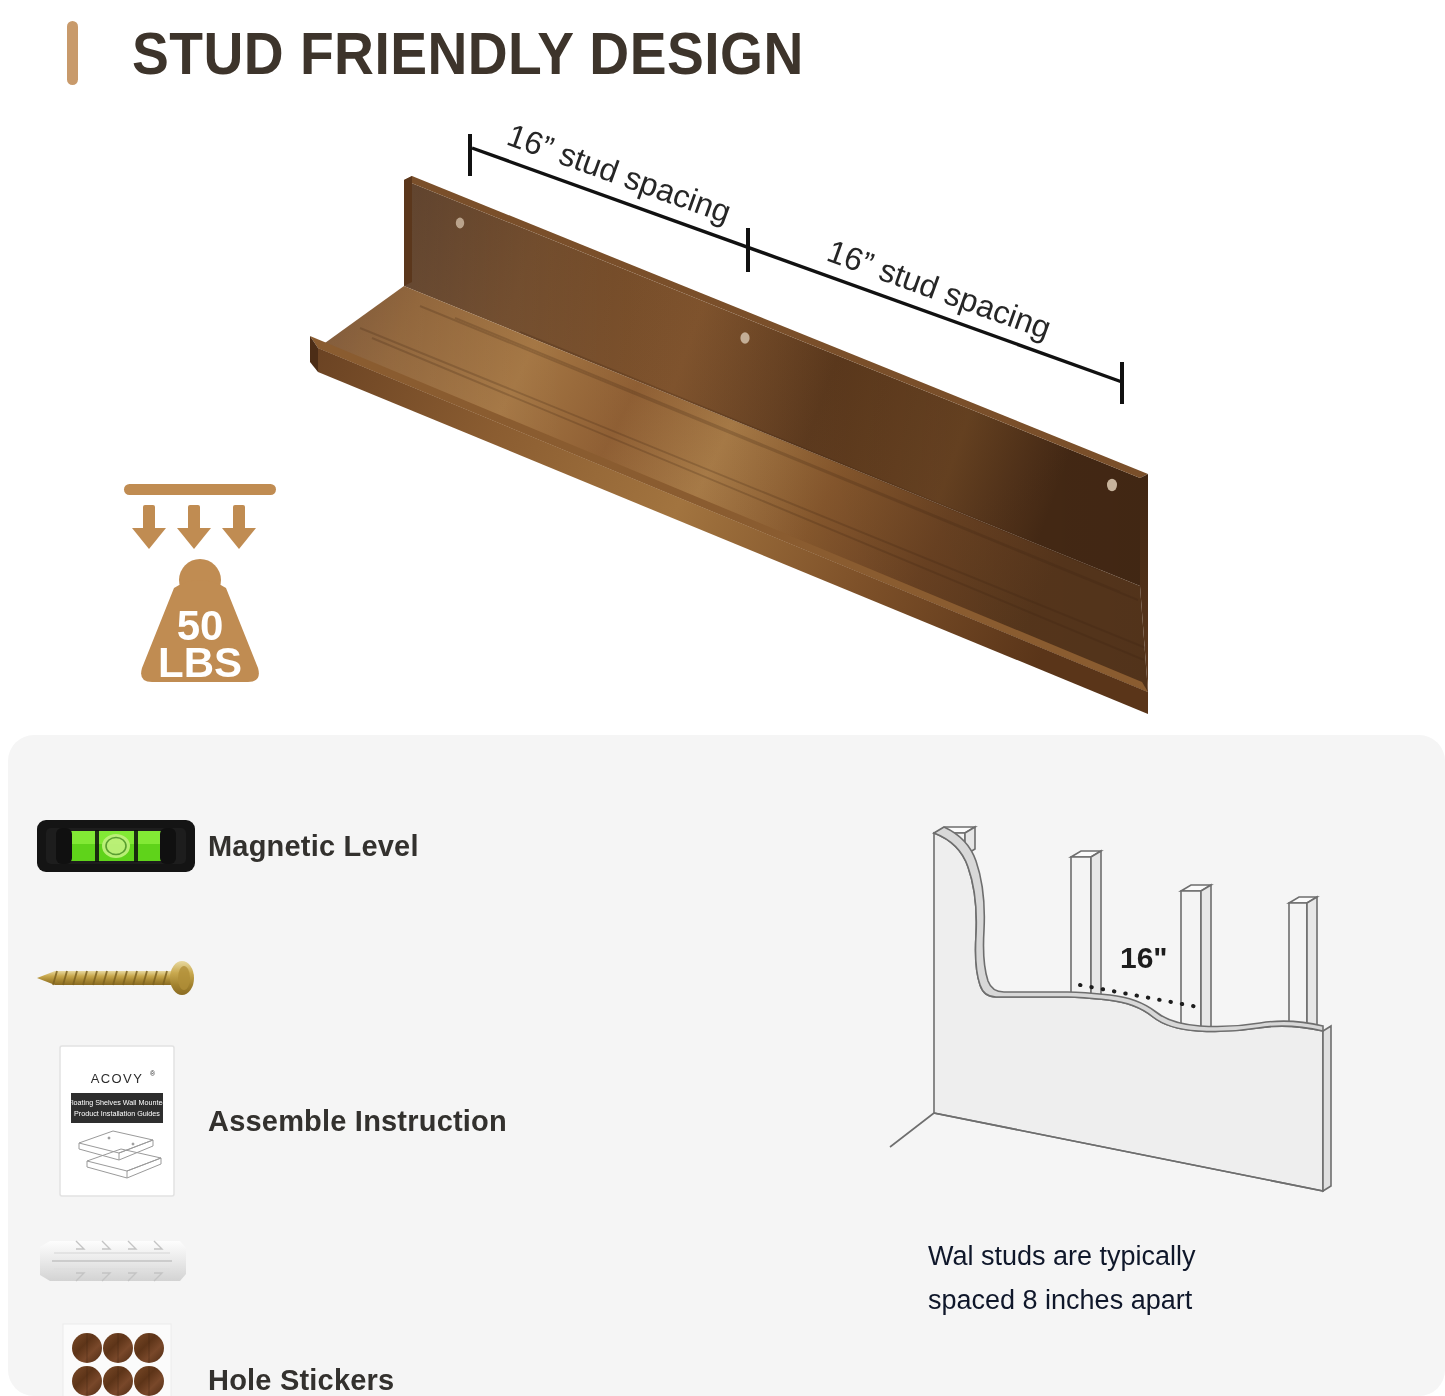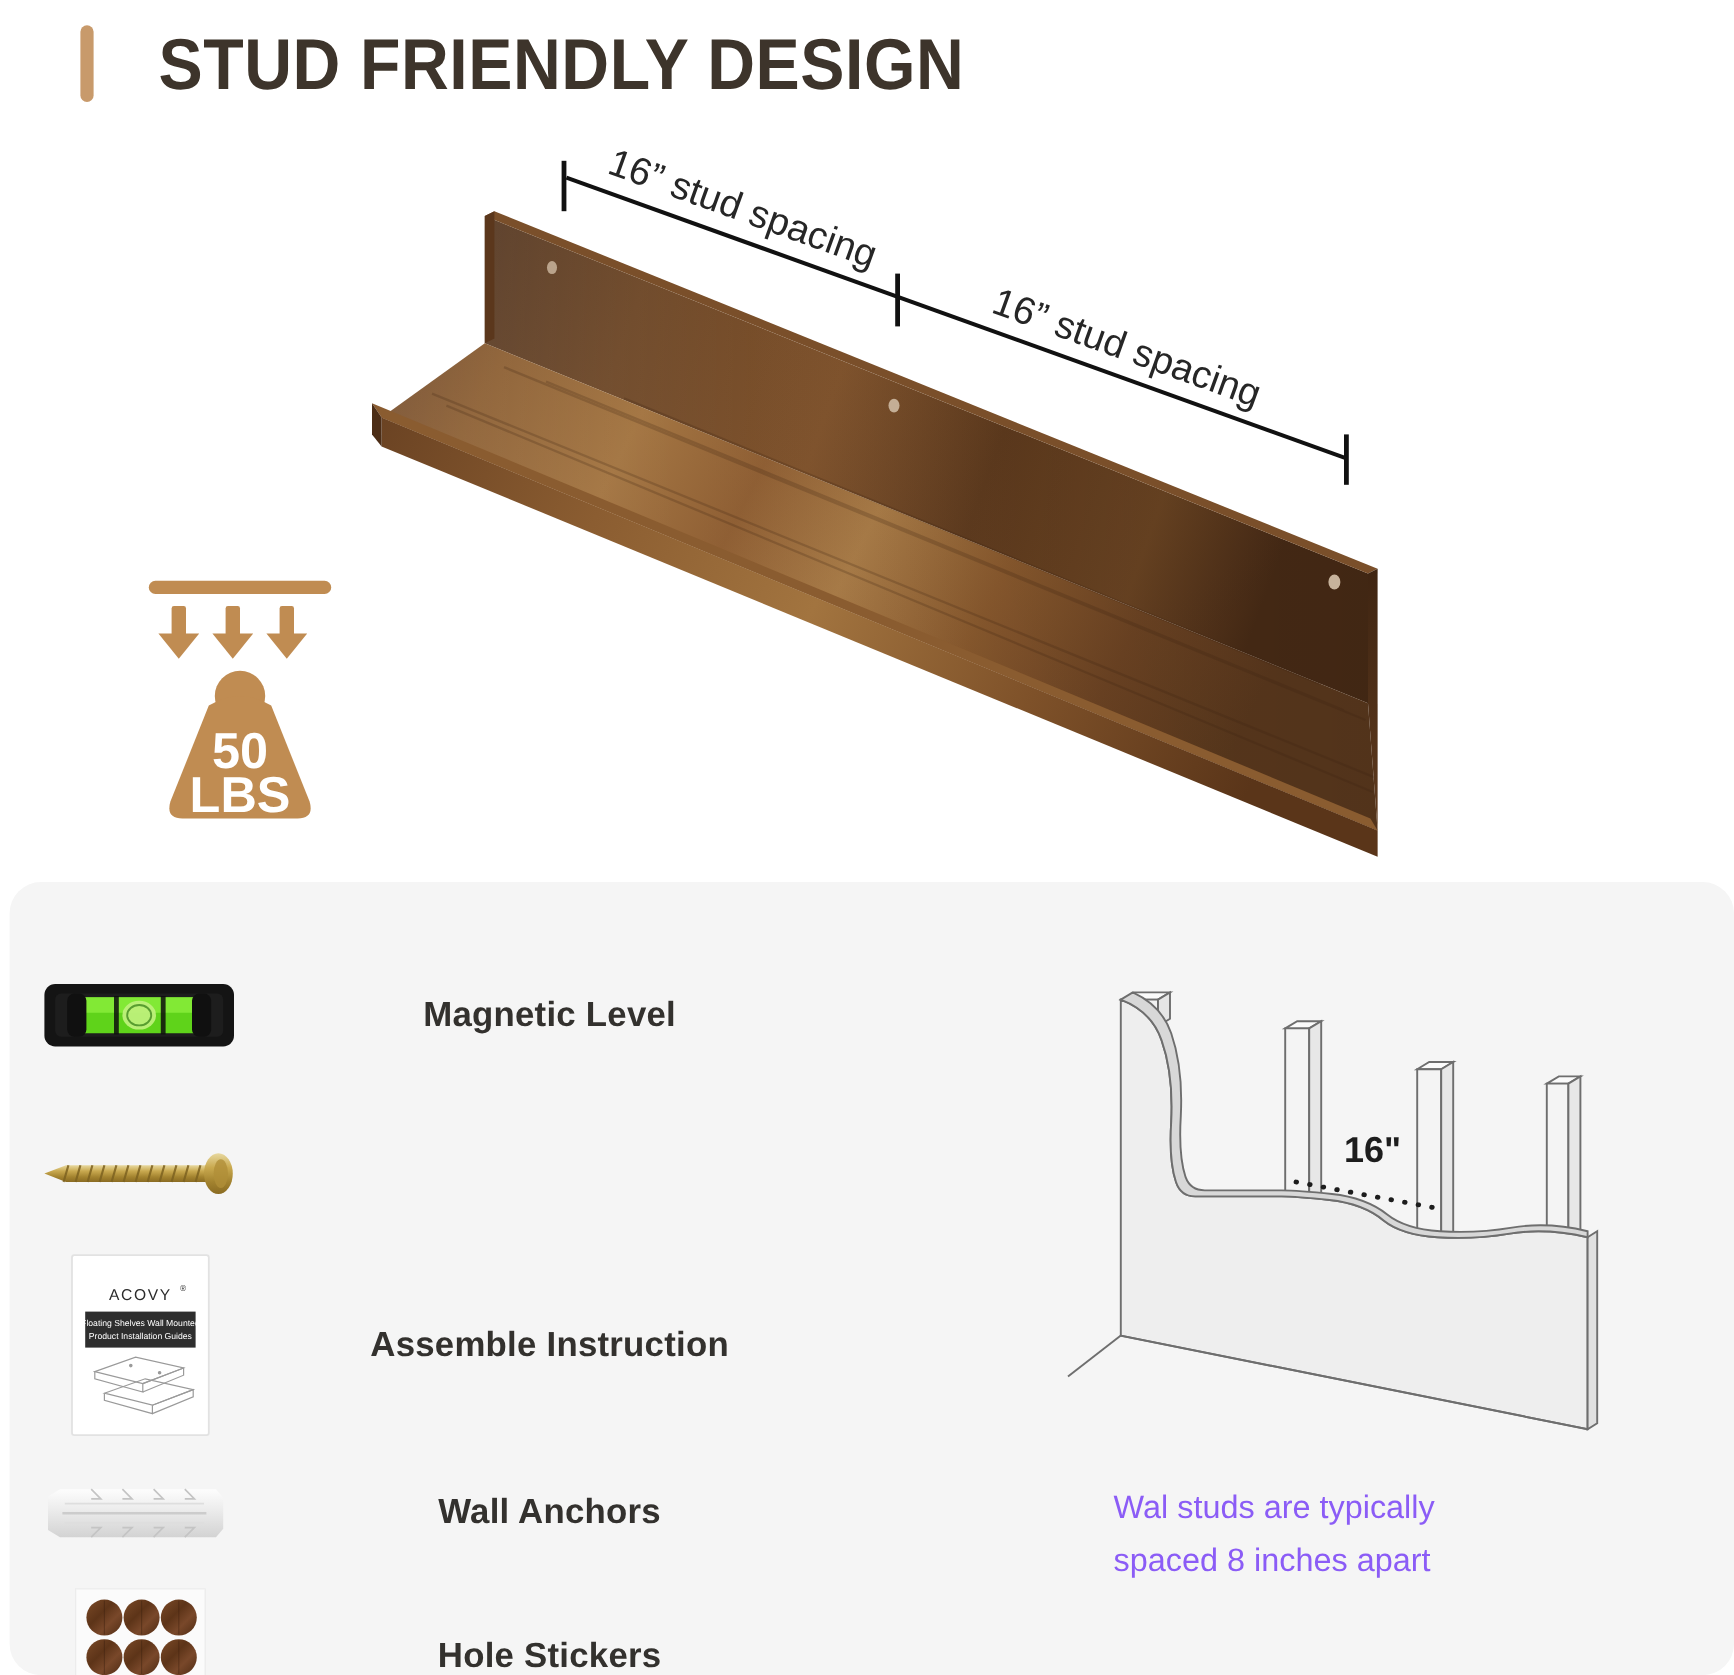--- a/index.html
+++ b/index.html
@@ -90,21 +90,20 @@
     width: 200px;
     min-width: 200px;
     height: 114px;
     display: flex;
     align-items: center;
     justify-content: center;
     padding-left: 18px;
   }
   .acc-label {
     flex: 1;
-    text-align: center;
     font-size: 29px;
     font-weight: bold;
     color: #33312e;
     padding-right: 20px;
     letter-spacing: 0.2px;
   }
   .row-level   { margin-top: 14px; }
   .row-screw   { margin-top: 18px; }
   .row-manual  { margin-top: 6px; height: 160px; }
   .row-manual .acc-icon { height: 160px; }
@@ -119,21 +118,21 @@
     width: 470px;
     height: 430px;
   }
   .stud-caption {
     position: absolute;
     left: 920px;
     top: 500px;
     width: 420px;
     font-size: 27px;
     line-height: 1.62;
-    color: #8b5cf6;
+    color: #0f172a;
     font-weight: normal;
   }
   .stud-caption div { white-space: nowrap; }
 </style>
 </head>
 <body>
 
 <div class="header">
   <div class="accent-bar"></div>
   <div class="page-title">STUD FRIENDLY DESIGN</div>
@@ -360,21 +359,20 @@
             <path d="M 44,52 L 52,44 L 44,44"></path>
             <path d="M 70,52 L 78,44 L 70,44"></path>
             <path d="M 96,52 L 104,44 L 96,44"></path>
             <path d="M 122,52 L 130,44 L 122,44"></path>
           </g>
           <path d="M 20,32 L 140,32" stroke="#cccccc" stroke-width="2"></path>
           <path d="M 22,24 L 138,24" stroke="#dedede" stroke-width="1.4"></path>
           <path d="M 22,40 L 138,40" stroke="#dedede" stroke-width="1.4"></path>
         </svg>
       </div>
-      <div class="acc-label">Wall Anchors</div>
     </div>
 
     <div class="accessory-row row-sticker">
       <div class="acc-icon">
         <svg width="120" height="120" viewBox="0 0 120 120">
           <defs>
             <linearGradient id="dotWood" x1="0" y1="0" x2="1" y2="1">
               <stop offset="0" stop-color="#7b4a28"></stop>
               <stop offset="0.4" stop-color="#5d3418"></stop>
               <stop offset="0.65" stop-color="#79482a"></stop>

